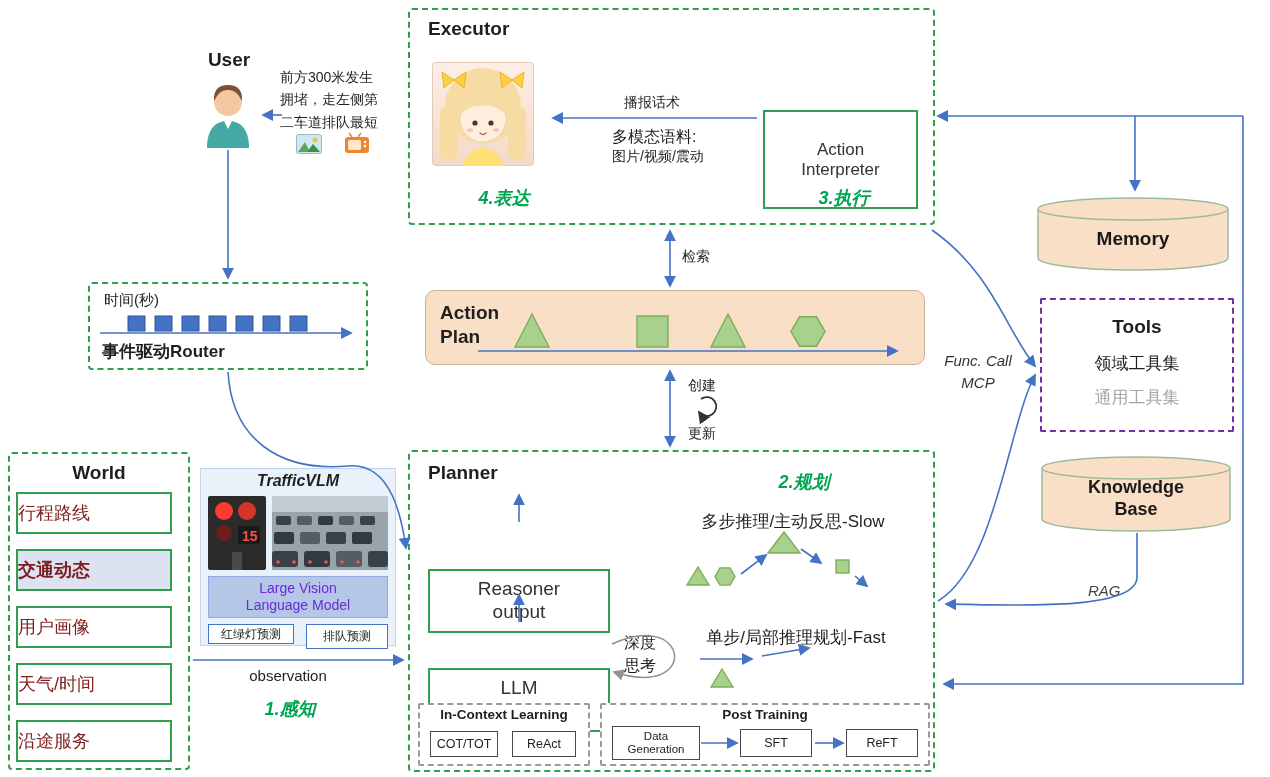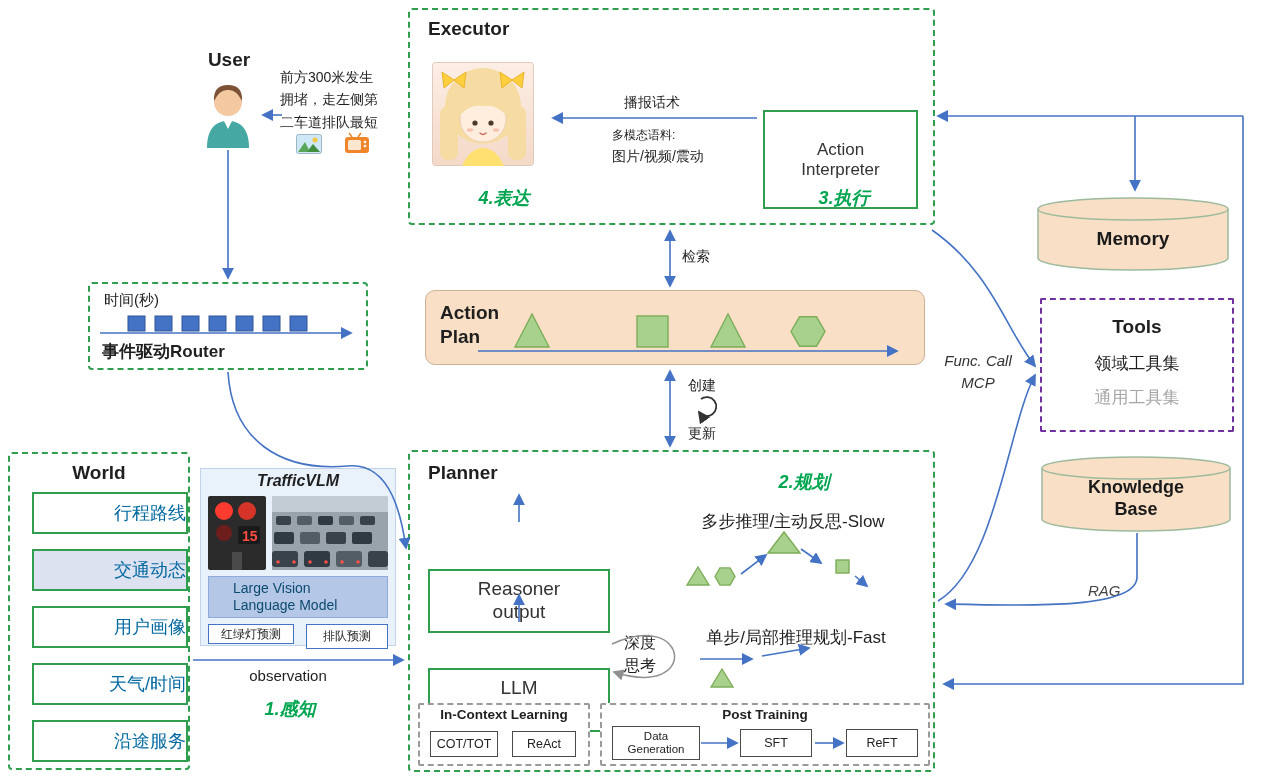--- a/index.html
+++ b/index.html
@@ -13,29 +13,29 @@
   .i { font-style:italic; }
   .pre { white-space:pre-line; }
   .stage { position:absolute; color:var(--green-label,#00A550); font-weight:bold; font-style:italic; font-size:18px; text-align:center; }
   .dashbox { position:absolute; border:2px dashed var(--green-border,#2f9e4f); border-radius:4px; background:transparent; }
   .gsolid { position:absolute; border:2px solid var(--green-border,#2f9e4f); background:#fff;
     display:flex; align-items:center; justify-content:center; text-align:center; color:#333;margin-top:44px; }
   .graybox { position:absolute; border:2px dashed #9a9a9a; border-radius:2px; background:#fff; }
   .minibox { position:absolute; border:1.5px solid #4a4a4a; background:#fff;
     display:flex; align-items:center; justify-content:center; text-align:center; font-size:12.5px; color:#222; line-height:1.15; }
   .peachbox { position:absolute; background:var(--peach-fill,#F8DFC6); border:1px solid #C9B295; border-radius:10px; }
-  .witem { position:absolute; left:22px; width:156px; height:42px; border:2px solid var(--green-border,#2f9e4f);
-    background:#fff; display:flex; align-items:center; justify-content:flex-end; font-size:18px; color:#0369a1; }
-  .witem.hl { font-weight:normal; background:#DCE2F0; }
+  .witem { position:absolute; left:6px; width:156px; height:42px; border:2px solid var(--green-border,#2f9e4f);
+    background:#fff; display:flex; align-items:center; justify-content:flex-start; font-size:18px; color:#7f1d1d; }
+  .witem.hl { font-weight:bold; background:#DCE2F0; }
   .cyl-label { position:absolute; left:0; right:0; top:10px; bottom:0; display:flex; align-items:center;
     justify-content:center; font-weight:bold; font-size:19px; color:#1a1a1a; text-align:center; line-height:1.2; }
   .overlay { position:absolute; left:0; top:0; pointer-events:none; }
   .vlm-panel { position:absolute; background:var(--panel-blue,#E9F1FB); border:1px solid #c3d4ea; }
   .lvlm { position:absolute; background:var(--lvlm-blue,#B4C7E7); border:1px solid #8FAADC;
-    display:flex; align-items:center; justify-content:center; text-align:left; font-size:14px; color:#0c4a6e; line-height:1.25; }
+    display:flex; align-items:center; justify-content:center; text-align:center; font-size:14px; color:#6d28d9; line-height:1.25; }
   .predbox { position:absolute; background:#fff; border:1.5px solid var(--arrow-blue,#4472C4);
     display:flex; align-items:center; justify-content:center; font-size:12px; color:#222;text-align:center; }
 </style>
 </head>
 <body>
 
 <div class="canvas">
 
   <div class="dashbox" style="left:408px;top:8px;width:527px;height:217px"></div>
   <div class="lbl b" style="left:428px;top:18px;font-size:19px">Executor</div>
@@ -61,21 +61,21 @@
       <path d="M48 71 Q51 74 54 71" stroke="#c96a5a" stroke-width="1.4" fill="none" stroke-linecap="round"></path>
       <polygon points="22,18 10,10 12,26" fill="#FFCF3E" stroke="#E8B42A"></polygon>
       <polygon points="22,18 34,10 32,26" fill="#FFCF3E" stroke="#E8B42A"></polygon>
       <polygon points="80,18 68,10 70,26" fill="#FFCF3E" stroke="#E8B42A"></polygon>
       <polygon points="80,18 92,10 90,26" fill="#FFCF3E" stroke="#E8B42A"></polygon>
       <path d="M30 104 Q38 86 51 86 Q64 86 72 104 Z" fill="#FFE071"></path>
     </svg>
   </div>
 
   <div class="lbl c" style="left:597px;top:94px;width:110px;font-size:14px">播报话术</div>
-  <div class="lbl" style="left:612px;top:127px;font-size:12px">多模态语料:</div>
+  <div class="lbl" style="left:612px;top:127px;font-size:16px">多模态语料:</div>
   <div class="lbl" style="left:612px;top:148px;font-size:14px">图片/视频/震动</div>
 
   <div class="gsolid" style="left:763px;top:66px;width:155px;height:99px;font-size:17px">
     <span style="width:110px">Action Interpreter</span>
   </div>
 
   <div class="stage" style="left:462px;top:186px;width:84px">4.表达</div>
   <div class="stage" style="left:802px;top:186px;width:84px">3.执行</div>
 
   <div class="lbl b c" style="left:196px;top:49px;width:66px;font-size:19px">User</div>

